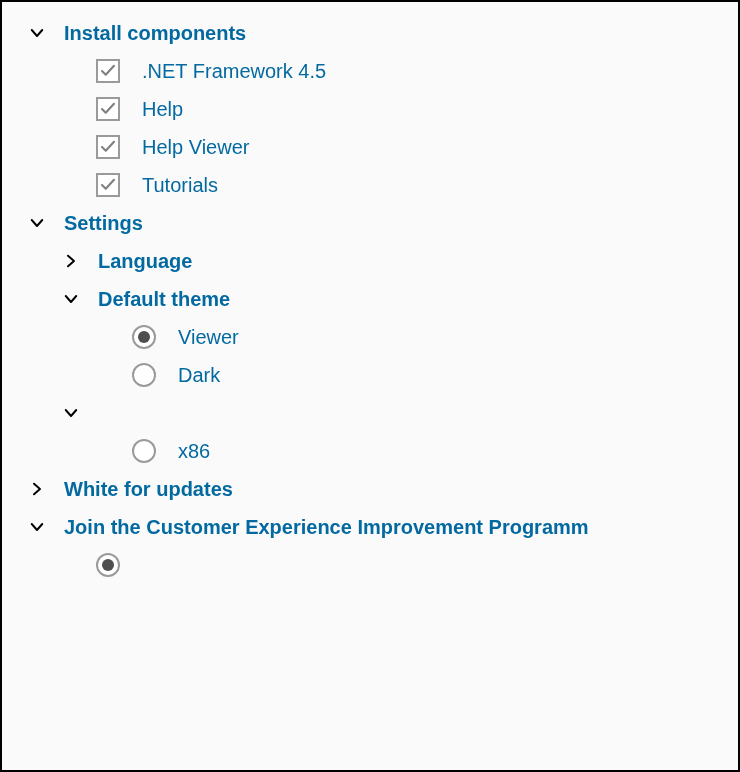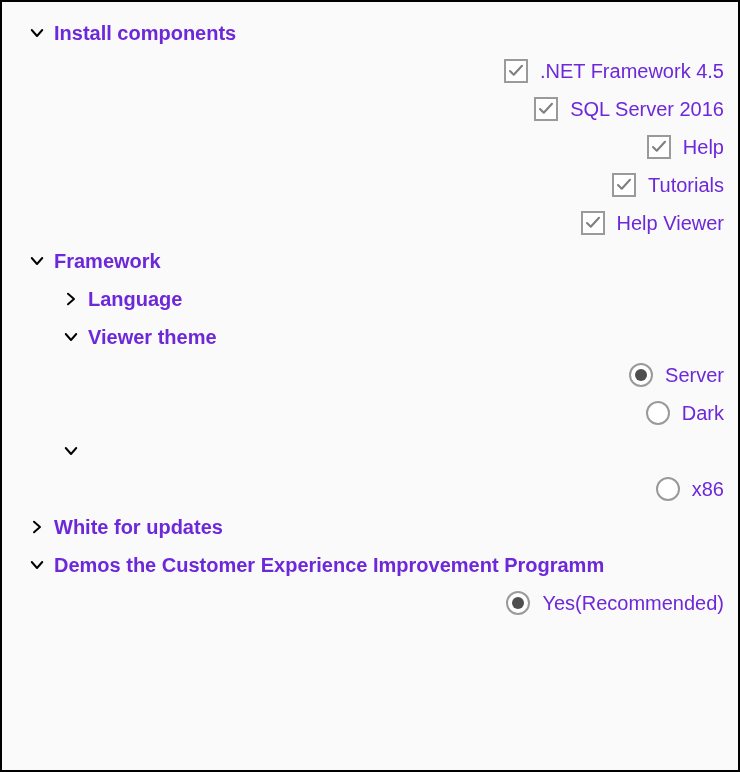--- a/index.html
+++ b/index.html
@@ -16,34 +16,35 @@
       padding: 12px 14px 12px 14px;
     }
     .row {
       display: flex;
       align-items: center;
       min-height: 38px;
       line-height: 1;
     }
     .row.level1 { padding-left: 8px; }
     .row.level2 { padding-left: 42px; align-items: center; }
-    .row.level3 { padding-left: 80px; justify-content: flex-end; }
+    .row.level3 { padding-left: 80px; }
     .chevron {
       width: 26px;
       height: 26px;
       display: inline-flex;
       align-items: center;
       justify-content: center;
       flex: 0 0 26px;
       margin-right: 4px;
     }
     .chevron svg { display: block; }
     .label {
       font-size: 20px;
-      color: #6d28d9;
+      color: #0369a1;
+      margin-left: 10px;
     }
     .label.bold {
       font-weight: 700;
     }
     
     .checkbox {
       width: 24px;
       height: 24px;
       border: 2px solid #9a9a9a;
       display: inline-flex;
@@ -95,79 +96,71 @@
         </svg>
     </span>
     <span class="label">.NET Framework 4.5</span>
   </div>
   <div class="row level3">
     <span class="checkbox">
       <svg width="18" height="18" viewBox="0 0 24 24">
           <path d="M4 12l5 5 11-12" fill="none" stroke="#808080" stroke-width="2.8" stroke-linecap="round" stroke-linejoin="round"></path>
         </svg>
     </span>
-    <span class="label">SQL Server 2016</span>
-  </div>
-  <div class="row level3">
-    <span class="checkbox">
-      <svg width="18" height="18" viewBox="0 0 24 24">
-          <path d="M4 12l5 5 11-12" fill="none" stroke="#808080" stroke-width="2.8" stroke-linecap="round" stroke-linejoin="round"></path>
-        </svg>
-    </span>
     <span class="label">Help</span>
   </div>
   <div class="row level3">
     <span class="checkbox">
       <svg width="18" height="18" viewBox="0 0 24 24">
           <path d="M4 12l5 5 11-12" fill="none" stroke="#808080" stroke-width="2.8" stroke-linecap="round" stroke-linejoin="round"></path>
         </svg>
     </span>
+    <span class="label">Help Viewer</span>
+  </div>
+  <div class="row level3">
+    <span class="checkbox">
+      <svg width="18" height="18" viewBox="0 0 24 24">
+          <path d="M4 12l5 5 11-12" fill="none" stroke="#808080" stroke-width="2.8" stroke-linecap="round" stroke-linejoin="round"></path>
+        </svg>
+    </span>
     <span class="label">Tutorials</span>
   </div>
-  <div class="row level3">
-    <span class="checkbox">
-      <svg width="18" height="18" viewBox="0 0 24 24">
-          <path d="M4 12l5 5 11-12" fill="none" stroke="#808080" stroke-width="2.8" stroke-linecap="round" stroke-linejoin="round"></path>
-        </svg>
-    </span>
-    <span class="label">Help Viewer</span>
-  </div>
-
-  <div class="row level1">
-    <span class="chevron">
-      <svg width="18" height="18" viewBox="0 0 24 24">
-          <path d="M5 8l7 8 7-8" fill="none" stroke="#000" stroke-width="2.6" stroke-linecap="round" stroke-linejoin="round"></path>
-        </svg>
-    </span>
-    <span class="label bold">Framework</span>
+
+  <div class="row level1">
+    <span class="chevron">
+      <svg width="18" height="18" viewBox="0 0 24 24">
+          <path d="M5 8l7 8 7-8" fill="none" stroke="#000" stroke-width="2.6" stroke-linecap="round" stroke-linejoin="round"></path>
+        </svg>
+    </span>
+    <span class="label bold">Settings</span>
   </div>
 
   <div class="row level2">
     <span class="chevron">
       <svg width="18" height="18" viewBox="0 0 24 24">
           <path d="M8 5l8 7-8 7" fill="none" stroke="#000" stroke-width="2.6" stroke-linecap="round" stroke-linejoin="round"></path>
         </svg>
     </span>
     <span class="label bold">Language</span>
   </div>
 
   <div class="row level2">
     <span class="chevron">
       <svg width="18" height="18" viewBox="0 0 24 24">
           <path d="M5 8l7 8 7-8" fill="none" stroke="#000" stroke-width="2.6" stroke-linecap="round" stroke-linejoin="round"></path>
         </svg>
     </span>
-    <span class="label bold">Viewer theme</span>
+    <span class="label bold">Default theme</span>
   </div>
 
   <div class="row level3" style="padding-left:116px">
     <span class="radio">
         <span class="dot"></span>
       </span>
-    <span class="label">Server</span>
+    <span class="label">Viewer</span>
   </div>
   <div class="row level3" style="padding-left:116px">
     <span class="radio"></span>
     <span class="label">Dark</span>
   </div>
 
   <div class="row level2">
     <span class="chevron">
       <svg width="18" height="18" viewBox="0 0 24 24">
           <path d="M5 8l7 8 7-8" fill="none" stroke="#000" stroke-width="2.6" stroke-linecap="round" stroke-linejoin="round"></path>
@@ -188,23 +181,22 @@
     </span>
     <span class="label bold">White for updates</span>
   </div>
 
   <div class="row level1">
     <span class="chevron">
       <svg width="18" height="18" viewBox="0 0 24 24">
           <path d="M5 8l7 8 7-8" fill="none" stroke="#000" stroke-width="2.6" stroke-linecap="round" stroke-linejoin="round"></path>
         </svg>
     </span>
-    <span class="label bold">Demos the Customer Experience Improvement Programm</span>
+    <span class="label bold">Join the Customer Experience Improvement Programm</span>
   </div>
 
   <div class="row level3">
     <span class="radio">
         <span class="dot"></span>
       </span>
-    <span class="label">Yes(Recommended)</span>
   </div>
 
 </div>
 
 </body></html>

